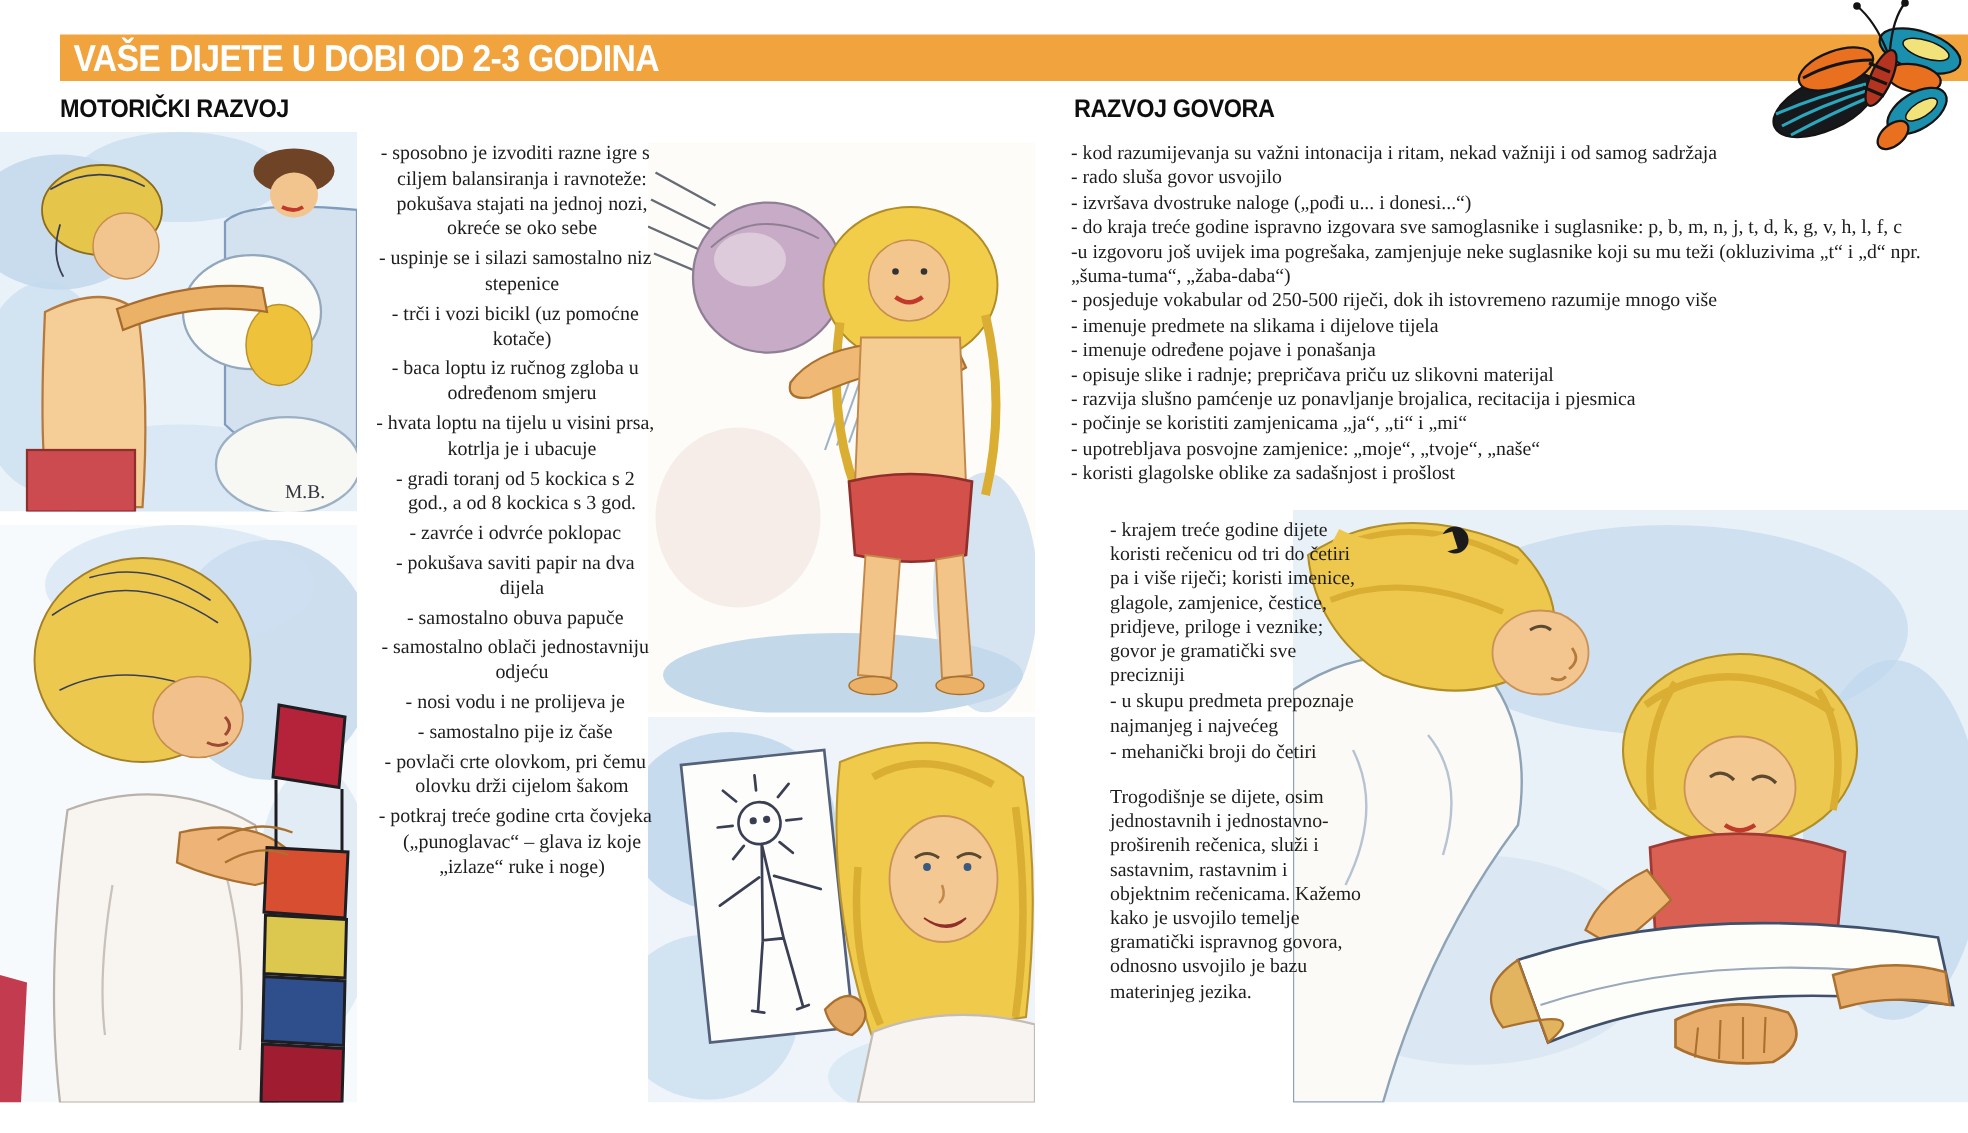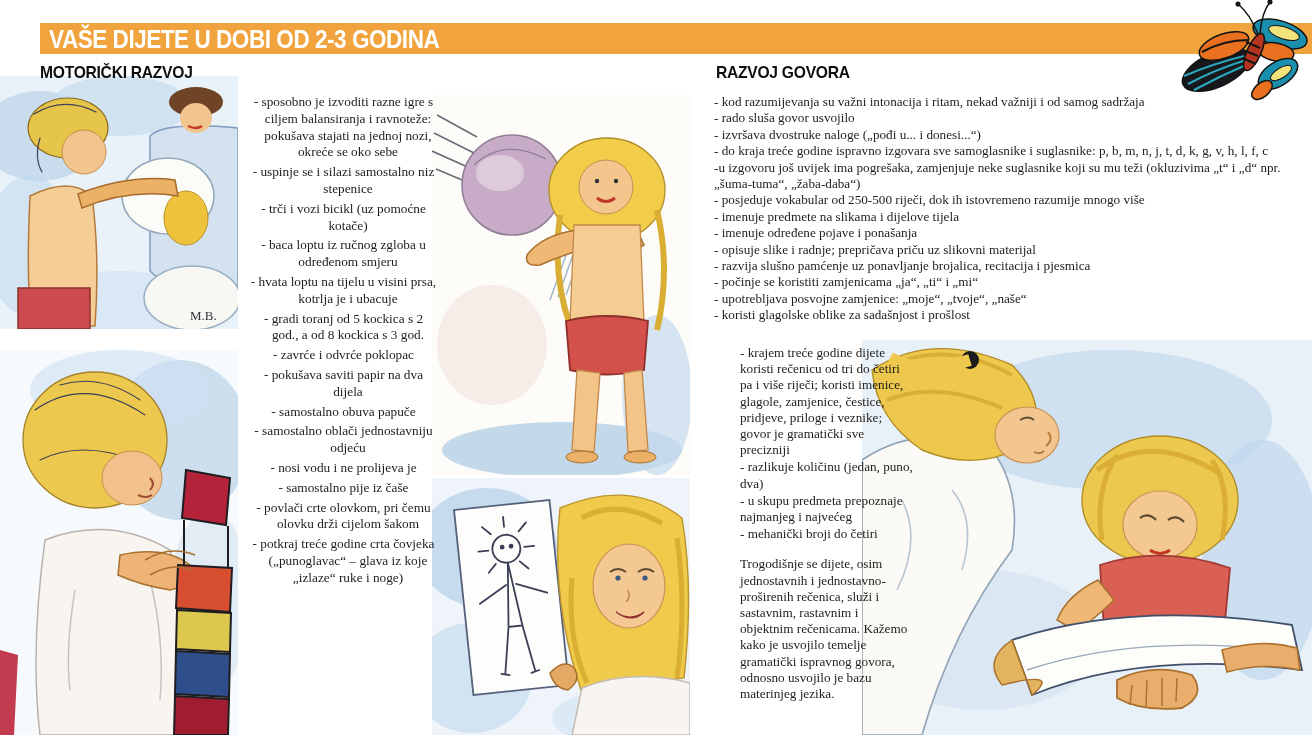--- a/index.html
+++ b/index.html
@@ -65,21 +65,21 @@
         <path d="M78 34 Q70 14 58 4 M80 33 Q82 12 90 2" fill="none"></path>
         <circle cx="58" cy="4" r="1.8" fill="#141414"></circle>
         <circle cx="90" cy="2" r="1.8" fill="#141414"></circle>
       </g>
     </svg>
   </div>
 
   <div class="heading heading-motor">MOTORIČKI RAZVOJ</div>
   <div class="heading heading-speech">RAZVOJ GOVORA</div>
 
-  <div class="illu" style="left:0;top:76px;width:238px;height:253px;">
+  <div class="illu" style="left:0;top:88px;width:238px;height:253px;">
     <svg viewBox="0 0 238 253">
       <rect width="238" height="253" fill="#eaf2f9"></rect>
       <ellipse cx="40" cy="60" rx="60" ry="45" fill="#bcd4ea" opacity=".75"></ellipse>
       <ellipse cx="120" cy="30" rx="70" ry="30" fill="#c6dcee" opacity=".7"></ellipse>
       <ellipse cx="30" cy="170" rx="45" ry="70" fill="#c2d8ec" opacity=".6"></ellipse>
       <ellipse cx="120" cy="230" rx="90" ry="35" fill="#cfe0f0" opacity=".6"></ellipse>
 
       <path d="M150 60 Q165 45 238 52 L238 210 Q180 225 150 195 Z" fill="#d4e1ee" stroke="#7f9cbd" stroke-width="1.5"></path>
       <ellipse cx="196" cy="26" rx="27" ry="15" fill="#6e4326"></ellipse>
       <ellipse cx="196" cy="42" rx="16" ry="15" fill="#f2c48e"></ellipse>
@@ -252,20 +252,19 @@
       <div class="s-item">- opisuje slike i radnje; prepričava priču uz slikovni materijal</div>
       <div class="s-item">- razvija slušno pamćenje uz ponavljanje brojalica, recitacija i pjesmica</div>
       <div class="s-item">- počinje se koristiti zamjenicama „ja“, „ti“ i „mi“</div>
       <div class="s-item">- upotrebljava posvojne zamjenice: „moje“, „tvoje“, „naše“</div>
       <div class="s-item">- koristi glagolske oblike za sadašnjost i prošlost</div>
     </div>
 
   <div class="speech-narrow">
     <div>
         <div class="n-item">- krajem treće godine dijete koristi rečenicu od tri do četiri pa i više riječi; koristi imenice, glagole, zamjenice, čestice, pridjeve, priloge i veznike; govor je gramatički sve precizniji</div>
-        <div class="n-item">- razlikuje količinu (jedan, puno, dva)</div>
         <div class="n-item">- u skupu predmeta prepoznaje najmanjeg i najvećeg</div>
         <div class="n-item">- mehanički broji do četiri</div>
       </div>
     <div class="speech-par">Trogodišnje se dijete, osim jednostavnih i jednostavno-proširenih rečenica, služi i sastavnim, rastavnim i objektnim rečenicama. Kažemo kako je usvojilo temelje gramatički ispravnog govora, odnosno usvojilo je bazu materinjeg jezika.</div>
   </div>
 
 </div>
 
 </body></html>

